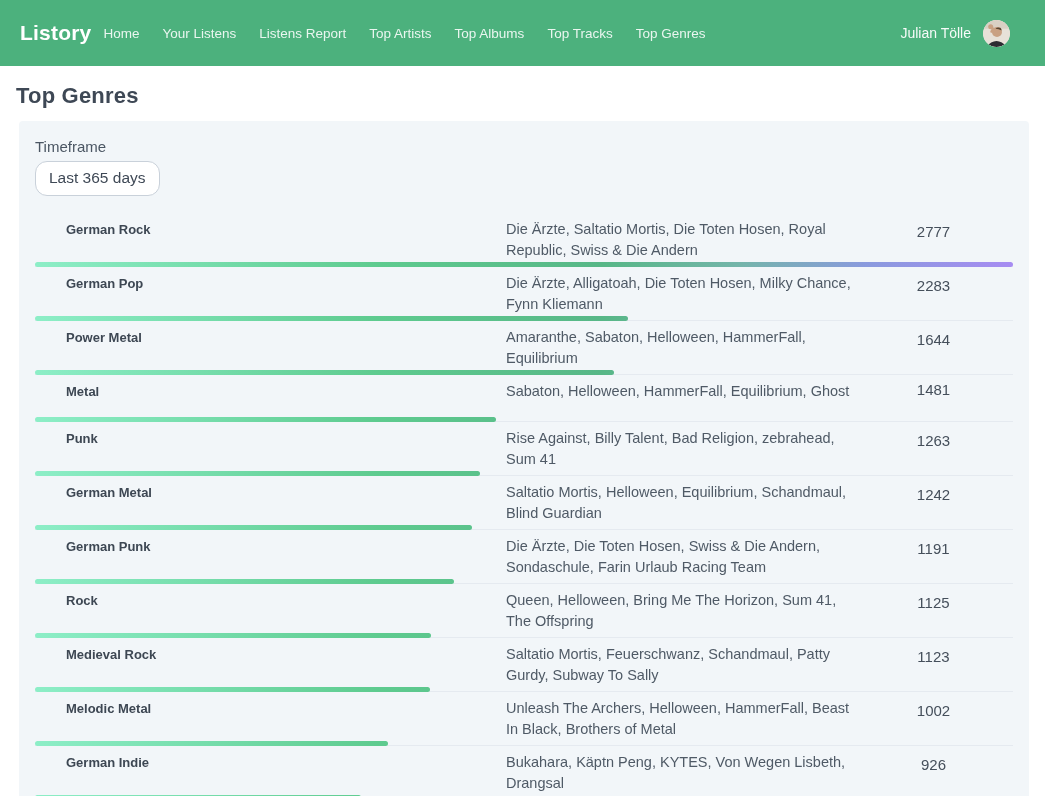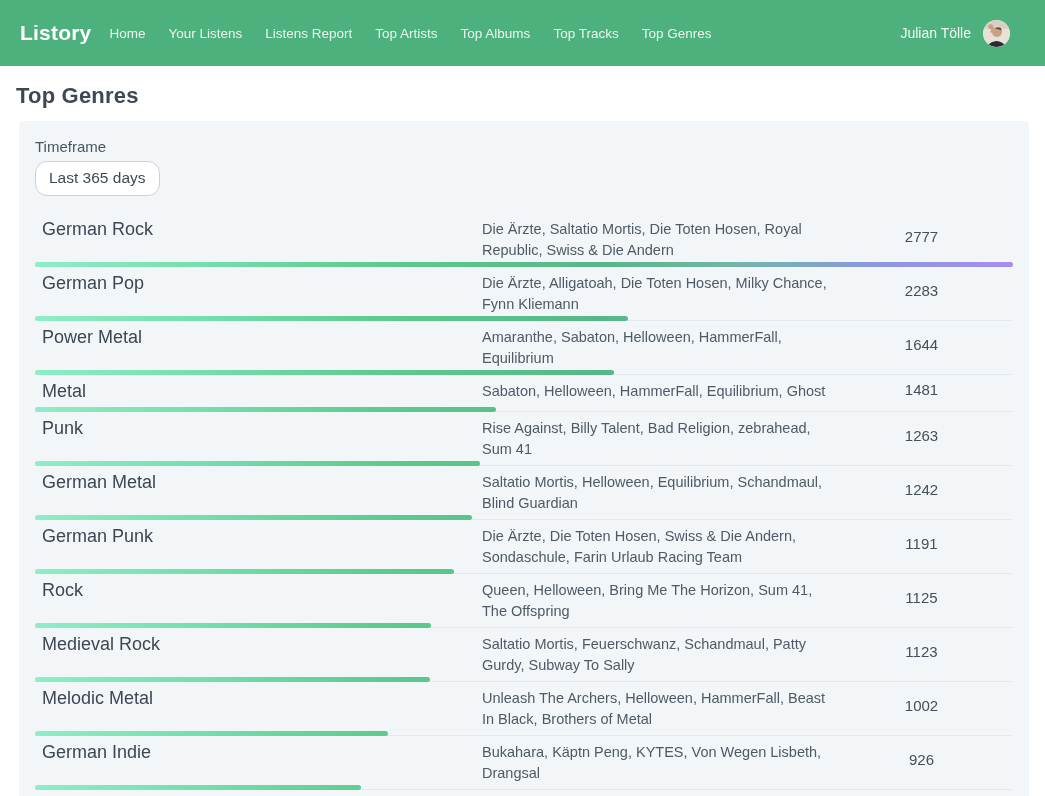--- a/index.html
+++ b/index.html
@@ -11,21 +11,21 @@
   }
   
   .navbar {
     height: 66px;
     background: var(--c-nav, #4cb17d);
     display: flex; align-items: center;
     padding: 0 35px 0 20px;
   }
   .brand {
     color: #ffffff; font-size: 21px; font-weight: 700;
-    letter-spacing: .2px; margin-right: 18px; cursor: pointer;
+    letter-spacing: .2px; margin-right: 12px; cursor: pointer;
   }
   .nav-items { display: flex; gap: 23px; flex: 1; align-items: center; }
   .nav-item {
     color: rgba(255,255,255,.88); font-size: 13.5px;
     text-decoration: none; cursor: pointer; white-space: nowrap;
   }
   .nav-user { display: flex; align-items: center; gap: 12px; cursor: pointer; }
   .user-name { color: rgba(255,255,255,.95); font-size: 14px; }
   .avatar {
     width: 27px; height: 27px; border-radius: 50%;
@@ -56,29 +56,29 @@
 
   
   .genre-table { margin-top: 17px; }
   .row {
     position: relative; display: flex;
     padding-top: 6px; padding-bottom: 5px;
     border-bottom: 1px solid var(--c-div, #e5eaf0);
   }
   .col-name {
     flex: 0 0 447px; padding-left: 7px;
-    font-size: 18px; font-weight: 400; color: #3d4753; line-height: 21px;
+    font-size: 13px; font-weight: 700; color: #3d4753; line-height: 21px; margin-left: 24px;
   }
   .col-artists {
     flex: 0 0 348px;
     font-size: 14.5px; color: #4f5a66; line-height: 21px;
   }
   .col-count {
     flex: 1; display: flex; align-items: center; justify-content: center;
-    font-size: 15px; color: #454f5b; padding-bottom: 8px;
+    font-size: 15px; color: #454f5b; padding-bottom: 18px;
   }
   .bar {
     position: absolute; left: 0; bottom: -1px;
     height: 5px; border-radius: 3px; overflow: hidden;
   }
   .bar-g { height: 100%; }
 </style>
 </head>
 <body>
 

